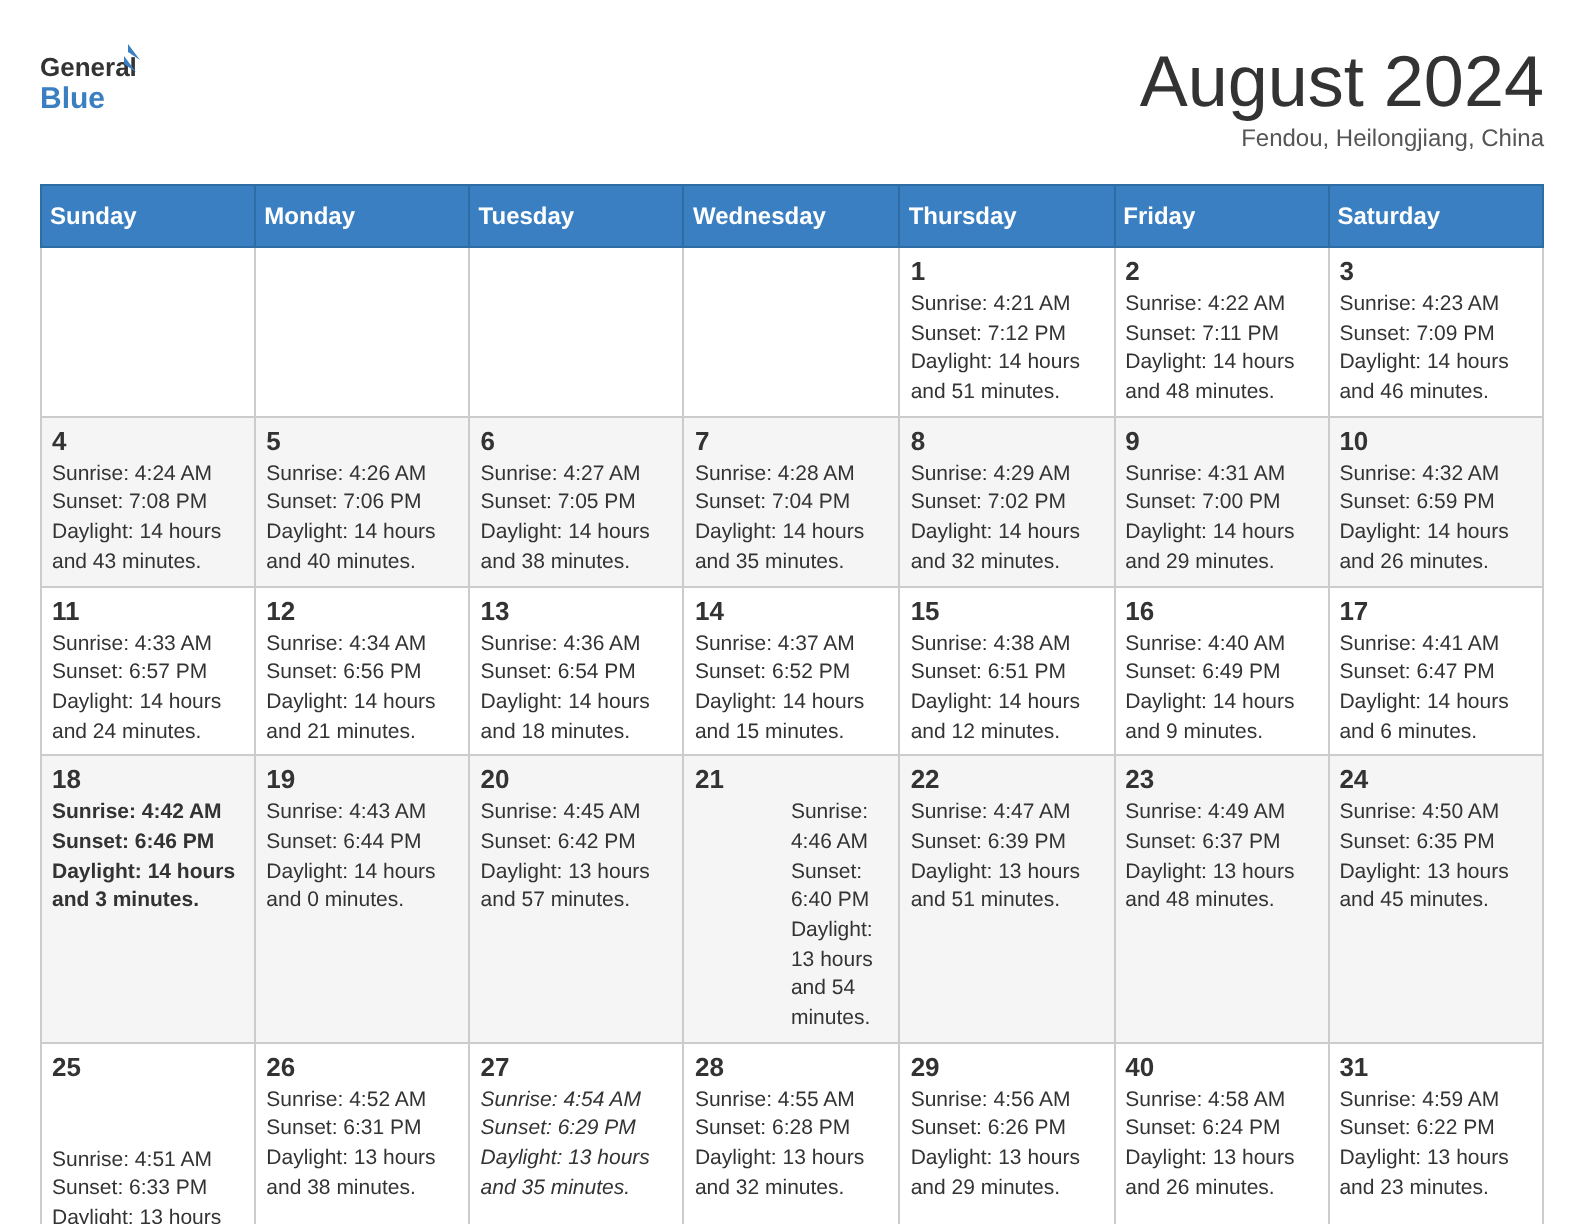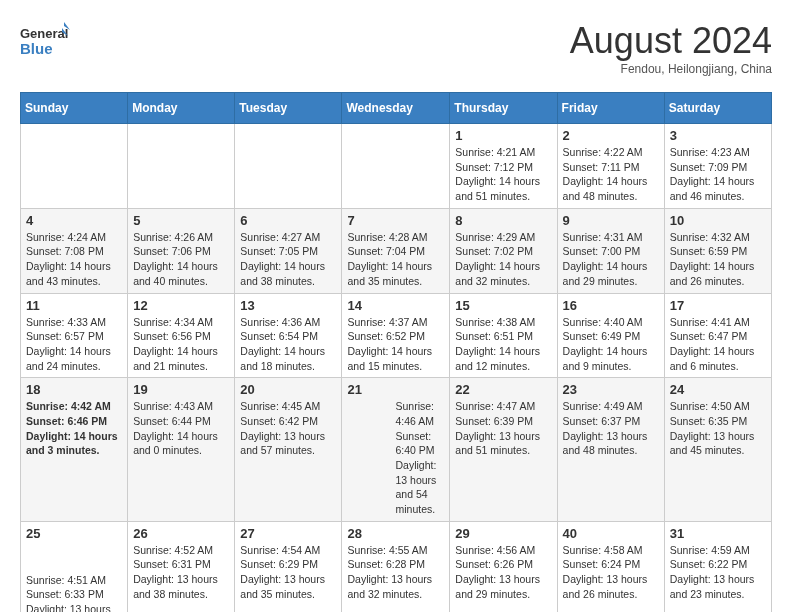--- a/index.html
+++ b/index.html
@@ -296,21 +296,21 @@
         </td>
         <td>
           <span class="day-number">26</span>
           <div class="day-info" style="white-space: pre-line;">Sunrise: 4:52 AM
 Sunset: 6:31 PM
 Daylight: 13 hours
 and 38 minutes.</div>
         </td>
         <td>
           <span class="day-number">27</span>
-          <div class="day-info" style="white-space: pre-line;">Sunrise: 4:54 AM
+          <div class="day-info" style="white-space: pre-line; font-style: italic;">Sunrise: 4:54 AM
 Sunset: 6:29 PM
 Daylight: 13 hours
 and 35 minutes.</div>
         </td>
         <td>
           <span class="day-number">28</span>
           <div class="day-info" style="white-space: pre-line;">Sunrise: 4:55 AM
 Sunset: 6:28 PM
 Daylight: 13 hours
 and 32 minutes.</div>

